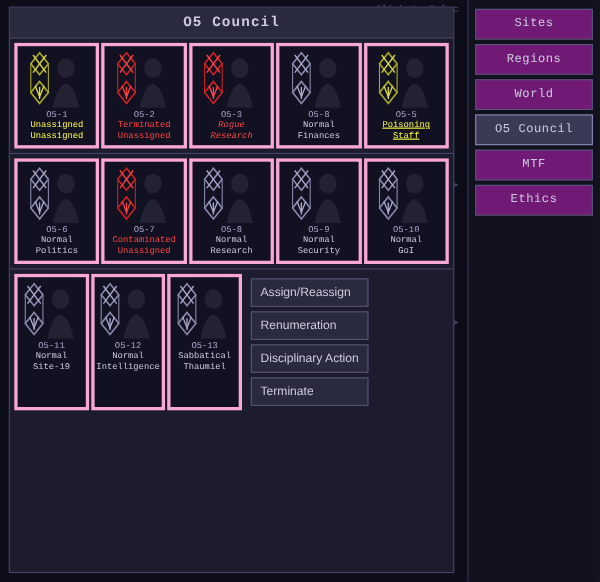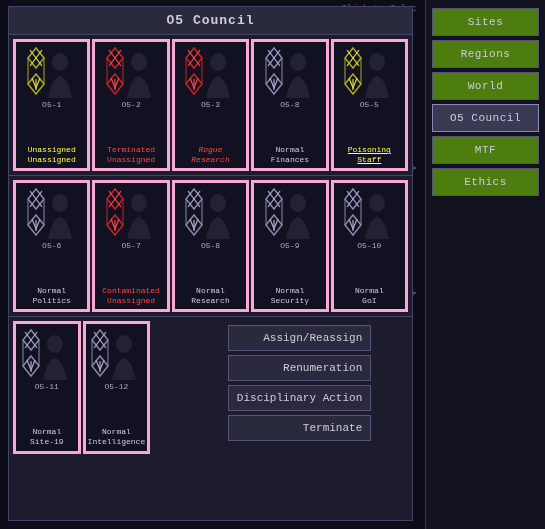--- a/index.html
+++ b/index.html
@@ -76,21 +76,20 @@
     .agent-id {
       font-size: 8px;
       color: #aaaacc;
       margin-top: 2px;
     }
 
     .agent-status {
       font-size: 8px;
       text-align: center;
       line-height: 1.2;
-      margin-top: 36px;
     }
 
     .status-normal { color: #ccccdd; }
     .status-unassigned { color: #ffff44; }
     .status-terminated { color: #ff4444; text-align: center; }
     .status-rogue { color: #ff4444; font-style: italic; }
     .status-poisoning { color: #ffff44; text-decoration: underline; }
     .status-contaminated { color: #ff4444; }
 
     .bottom-left-grid {
@@ -112,25 +111,25 @@
     .bottom-section {
       display: flex;
       padding: 4px;
       gap: 4px;
     }
 
     .action-btn {
       background: #2a2a3e;
       border: 1px solid #555577;
       color: #ccccdd;
-      font-family: Liberation Mono, monospace;
+      font-family: Liberation Sans, sans-serif;
       font-size: 11px;
       padding: 6px 8px;
       cursor: pointer;
-      text-align: right;
+      text-align: left;
       display: block;
       width: 100%;
     }
 
     
     .nav-panel {
       position: absolute;
       right: 0;
       top: 0;
       width: 120px;
@@ -146,21 +145,21 @@
     
     .corner-hint {
       position: absolute;
       top: 4px;
       right: 128px;
       color: #555577;
       font-size: 9px;
     }
 
     .nav-btn {
-      background: #4d7c0f;
+      background: #701a75;
       border: 1px solid #555577;
       color: #ccccdd;
       font-family: 'Courier New', monospace;
       font-size: 11px;
       padding: 7px 4px;
       cursor: pointer;
       text-align: center;
       letter-spacing: 0.5px;
     }
 
@@ -484,20 +483,42 @@
 
     <polyline points="6,32 10,42 14,32" fill="none" stroke="#aaaacc" stroke-width="1.2"></polyline>
     <line x1="10" y1="33" x2="10" y2="44" stroke="#aaaacc" stroke-width="1.2"></line>
 
     <line x1="2" y1="12" x2="2" y2="38" stroke="#8888aa" stroke-width="1"></line>
     <line x1="18" y1="12" x2="18" y2="38" stroke="#8888aa" stroke-width="1"></line>
   </svg></div>
           <div class="agent-id">O5-12</div>
           <div class="agent-status status-normal">Normal<br>Intelligence</div>
         </div>
+        <div class="agent-card">
+          <div class="agent-icon"><svg class="figure" viewBox="0 0 52 52" xmlns="http://www.w3.org/2000/svg">
+
+    <ellipse cx="34" cy="16" rx="8" ry="9" fill="#222233"></ellipse>
+    <path d="M22 52 Q26 32 34 30 Q42 32 46 52Z" fill="#222233"></path>
+
+    <polygon points="10,2 18,12 10,22 2,12" fill="none" stroke="#8888aa" stroke-width="1.5"></polygon>
+
+    <line x1="4" y1="4" x2="16" y2="20" stroke="#aaaacc" stroke-width="1.2"></line>
+    <line x1="16" y1="4" x2="4" y2="20" stroke="#aaaacc" stroke-width="1.2"></line>
+
+    <polygon points="10,28 18,38 10,48 2,38" fill="none" stroke="#8888aa" stroke-width="1.5"></polygon>
+
+    <polyline points="6,32 10,42 14,32" fill="none" stroke="#aaaacc" stroke-width="1.2"></polyline>
+    <line x1="10" y1="33" x2="10" y2="44" stroke="#aaaacc" stroke-width="1.2"></line>
+
+    <line x1="2" y1="12" x2="2" y2="38" stroke="#8888aa" stroke-width="1"></line>
+    <line x1="18" y1="12" x2="18" y2="38" stroke="#8888aa" stroke-width="1"></line>
+  </svg></div>
+          <div class="agent-id">O5-13</div>
+          <div class="agent-status status-normal">Sabbatical<br>Thaumiel</div>
+        </div>
       </div>
     <div class="action-panel">
     <button class="action-btn">Assign/Reassign</button>
         <button class="action-btn">Renumeration</button>
         <button class="action-btn">Disciplinary Action</button>
         <button class="action-btn">Terminate</button>
       </div>
   </div>
 </div>
 

